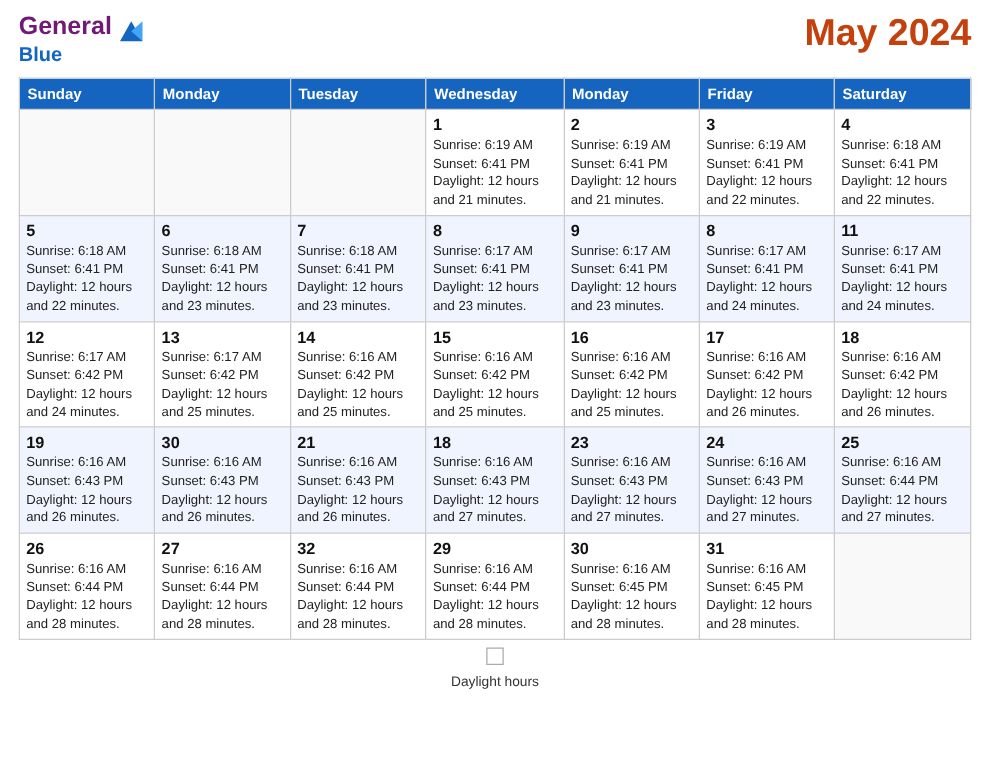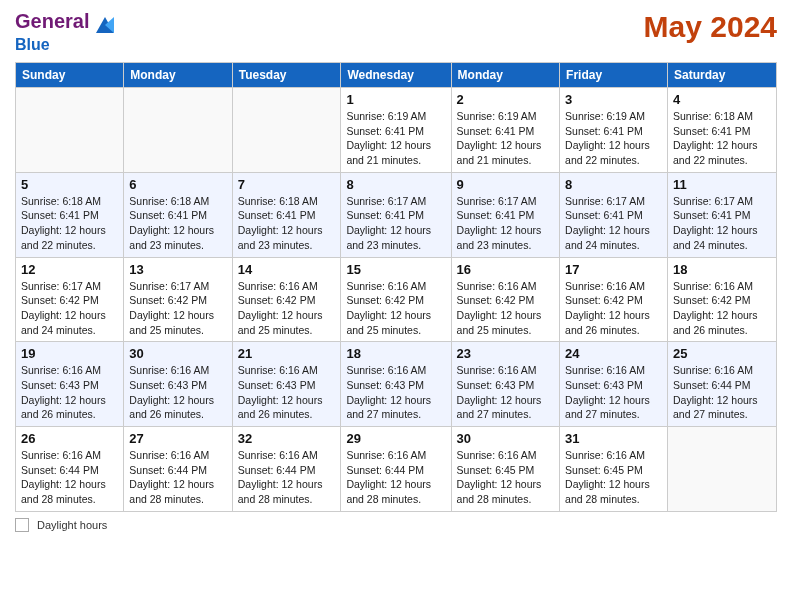--- a/index.html
+++ b/index.html
@@ -79,20 +79,21 @@
     .empty {
       background-color: #f9f9f9 !important;
     }
     .footer-note {
       margin-top: 6px;
       font-size: 11px;
       color: #333;
       display: flex;
       align-items: center;
       gap: 8px;
+      flex-direction: column;
     }
     .footer-note .color-box {
       width: 14px;
       height: 14px;
       background: #fff;
       border: 1px solid #aaa;
       display: inline-block;
     }
   </style>
 </head>

